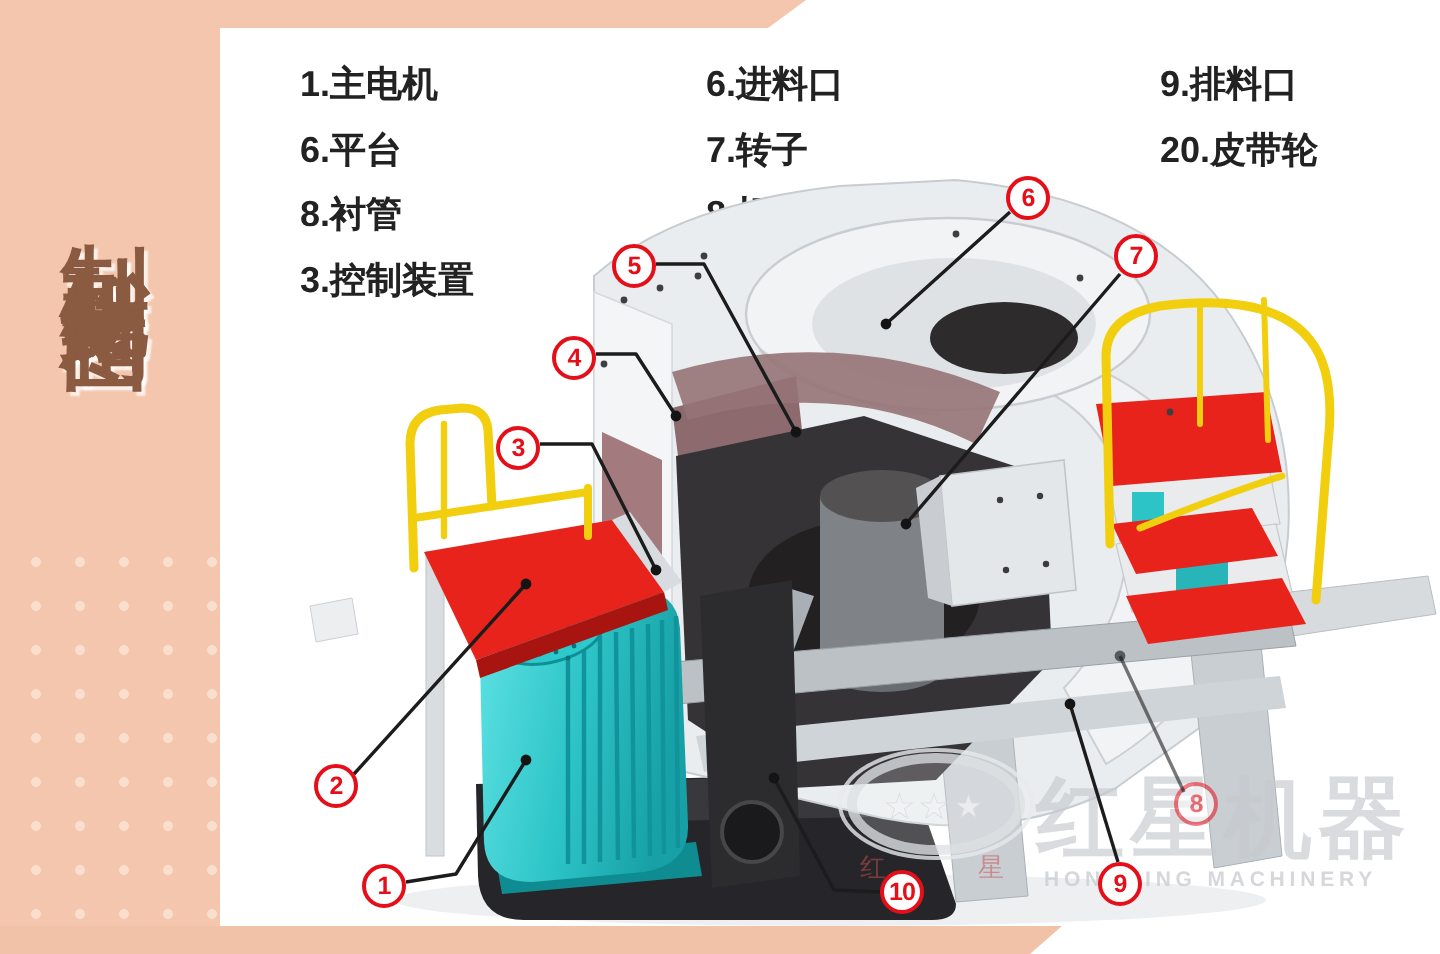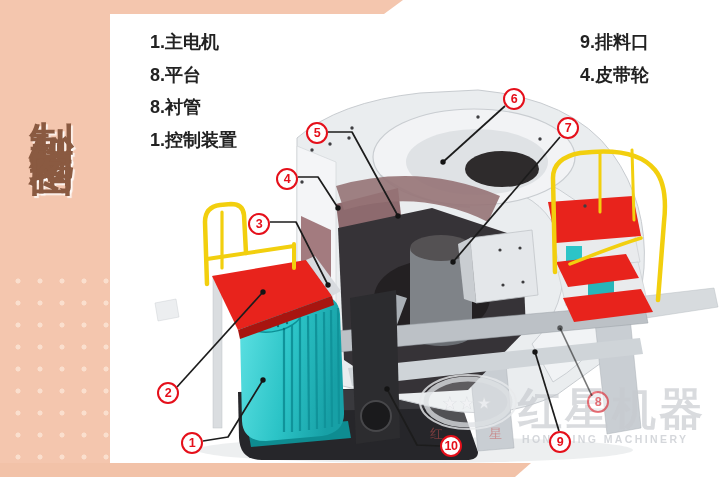--- a/index.html
+++ b/index.html
@@ -49,27 +49,32 @@
   <div class="pink-left">
     <div class="pink-dots"></div>
   </div>
   <div class="pink-top"></div>
   <div class="pink-bottom"></div>
 
   <div class="side-title">制砂机结构图</div>
 
   <div class="legend-col c1">
     <span class="legend-item">1.主电机</span>
-    <span class="legend-item">8.平台</span>
+    <span class="legend-item">6.平台</span>
     <span class="legend-item">8.衬管</span>
-    <span class="legend-item">1.控制装置</span>
+    <span class="legend-item">3.控制装置</span>
+  </div>
+  <div class="legend-col c2">
+    <span class="legend-item">6.进料口</span>
+    <span class="legend-item">7.转子</span>
+    <span class="legend-item">8.机架</span>
   </div>
   <div class="legend-col c3">
     <span class="legend-item">9.排料口</span>
-    <span class="legend-item">4.皮带轮</span>
+    <span class="legend-item">20.皮带轮</span>
   </div>
 
   <svg class="fig-svg" viewBox="0 0 720 477">
     <defs>
       <linearGradient id="motorGrad" x1="0" y1="0" x2="1" y2="0.25">
         <stop offset="0" stop-color="#5fe2e4"></stop>
         <stop offset="0.55" stop-color="#2cc4c7"></stop>
         <stop offset="1" stop-color="#17a0a6"></stop>
       </linearGradient>
     </defs>

